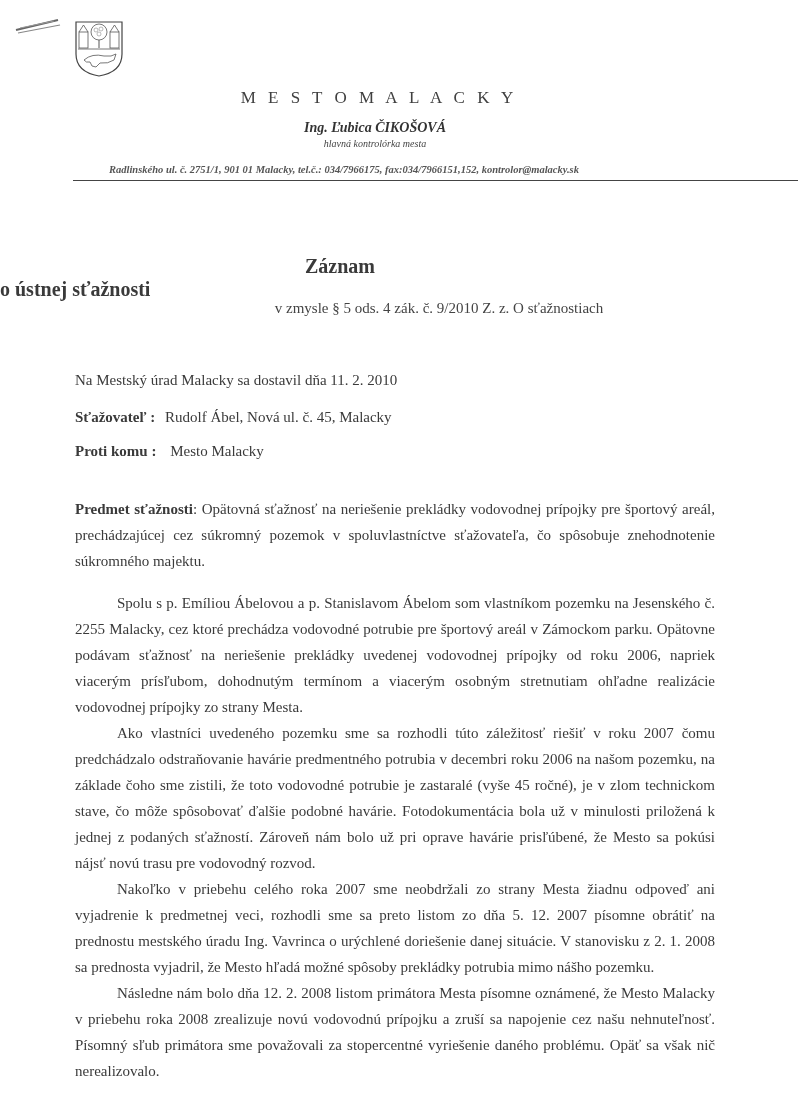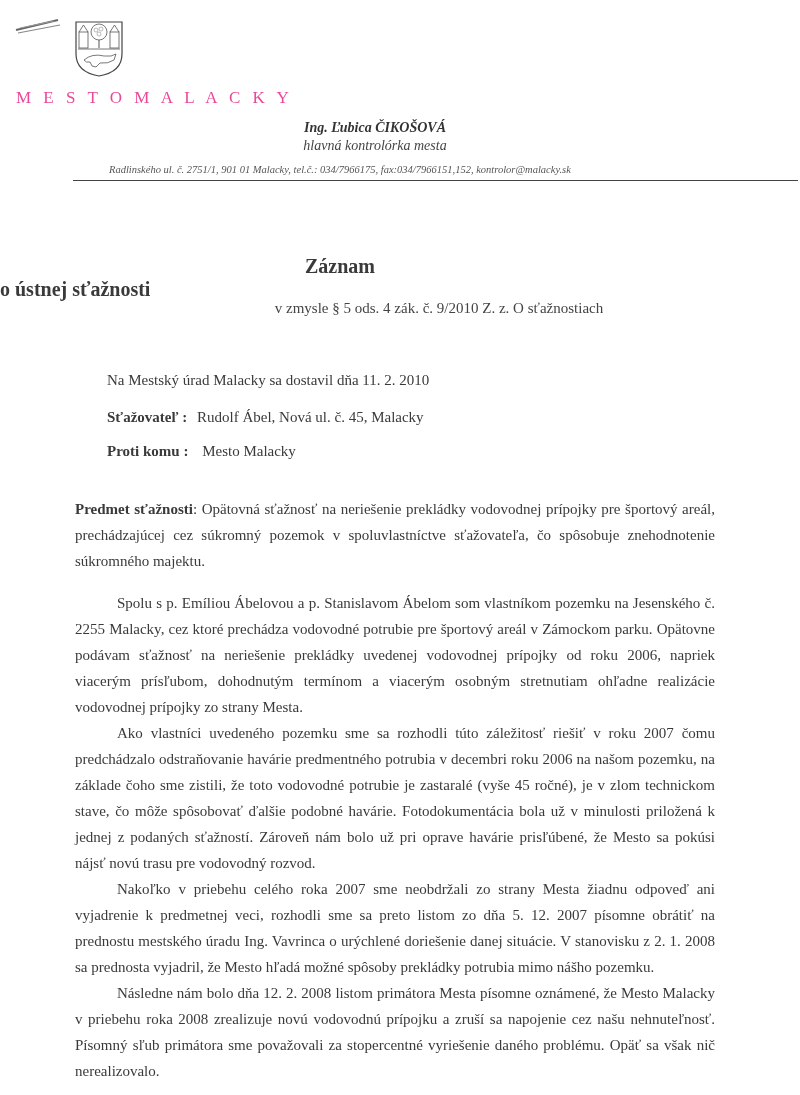--- a/index.html
+++ b/index.html
@@ -1,35 +1,35 @@
 <!DOCTYPE html>
 <html><head>
 <meta charset="utf-8">
 <style>
   html, body { margin: 0; padding: 0; background: #ffffff; }
   body { width: 800px; height: 1095px; position: relative; overflow: hidden;
          font-family: "Liberation Serif", serif; color: #3a3a3a; }
   .scribble { position: absolute; left: 14px; top: 16px; width: 48px; height: 22px; }
   .crest { position: absolute; left: 74px; top: 20px; width: 50px; height: 58px; }
-  .org-title { position: absolute; top: 88px; left: 0; width: 750px; text-align: left;
-               font-size: 17px; letter-spacing: 4px; color: #ec4899; padding-left: 16px; }
+  .org-title { position: absolute; top: 88px; left: 0; width: 750px; text-align: center;
+               font-size: 17px; letter-spacing: 4px; color: #404040; padding-left: 4px; }
   .person { position: absolute; top: 120px; left: 0; width: 750px; text-align: center;
             font-size: 14px; font-weight: bold; font-style: italic; color: #333; }
   .role { position: absolute; top: 138px; left: 0; width: 750px; text-align: center;
-          font-size: 14px; font-style: italic; color: #444; }
+          font-size: 10px; font-style: italic; color: #444; }
   .address { position: absolute; top: 164px; left: 109px; font-size: 10.5px; font-style: italic;
-             color: #555; white-space: nowrap; }
+             color: #555; white-space: nowrap; font-weight: bold; }
   .rule { position: absolute; top: 180px; left: 73px; width: 725px; height: 1px; background: #444; }
   .doc-title { position: absolute; top: 255px; left: 0; width: 680px; text-align: center;
                font-size: 20px; font-weight: bold; color: #3a3a3a; }
   .doc-title2 { position: absolute; top: 278px; left: 0; width: 800px; text-align: left;
                 font-size: 20px; font-weight: bold; color: #3a3a3a; }
   .doc-subtitle { position: absolute; top: 300px; left: 0; width: 800px; text-align: center;
                   font-size: 15px; color: #444; padding-left: 39px; }
-  .line { position: absolute; left: 75px; font-size: 15px; color: #3a3a3a; white-space: nowrap; margin-left: 32px; }
+  .line { position: absolute; left: 75px; font-size: 15px; color: #3a3a3a; white-space: nowrap; }
   .label { font-weight: bold; text-align: center; }
   .para { position: absolute; left: 75px; width: 640px; font-size: 15px; line-height: 26px;
           text-align: justify; color: #3a3a3a; }
   .para p { margin: 0; text-indent: 42px; }
   .para p.noindent { text-indent: 0; }
 </style>
 </head>
 <body>
 
 <svg class="scribble" viewBox="0 0 48 22">

